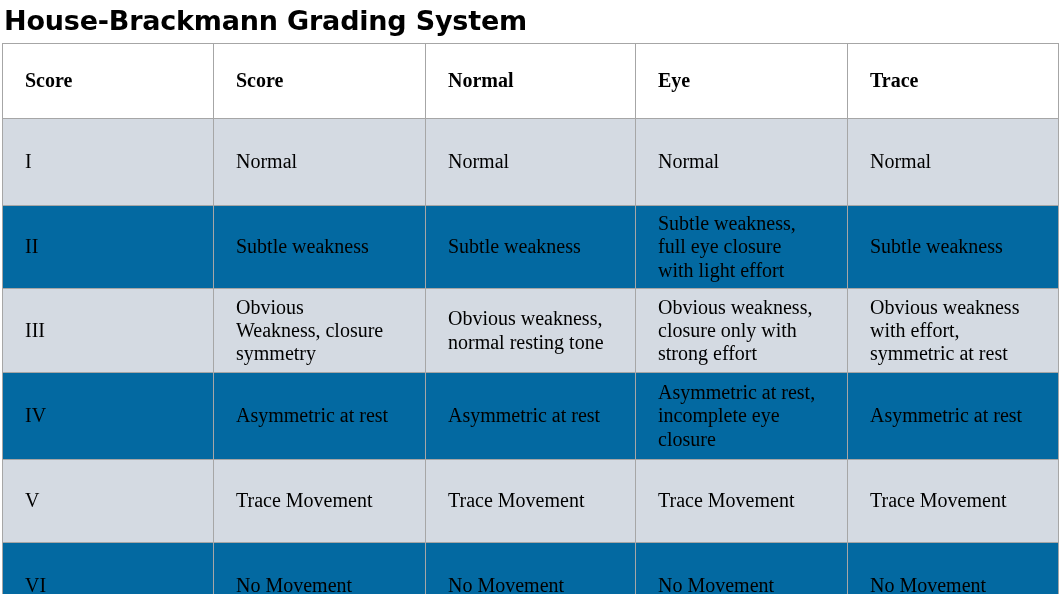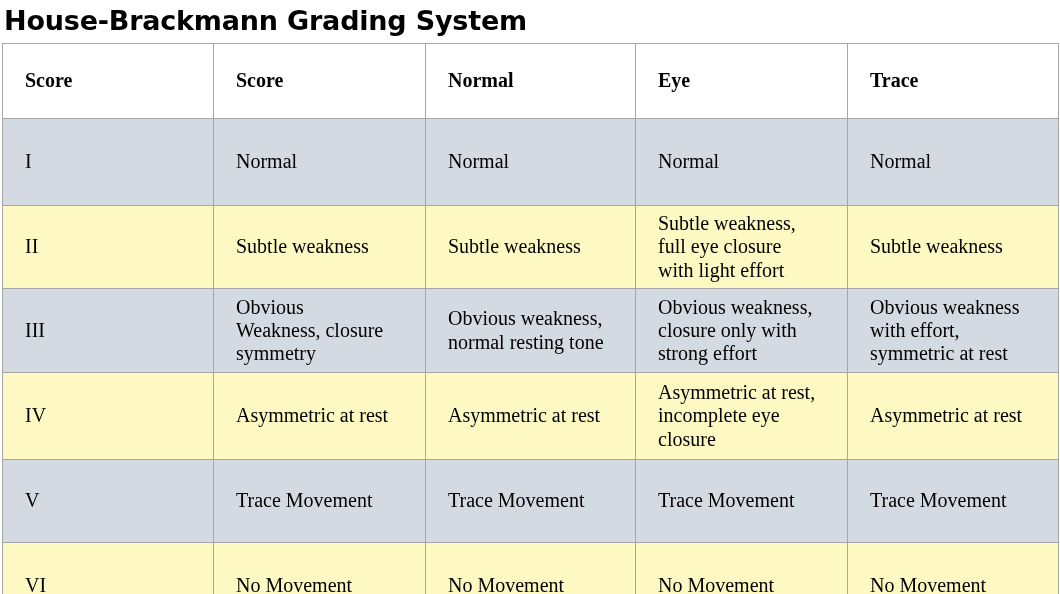--- a/index.html
+++ b/index.html
@@ -71,21 +71,21 @@
     font-size: 20px;
     background: #ffffff;
   }
   table#grading-table tbody td {
     font-weight: normal;
   }
   tr.shaded td {
     background: #d4dae2;
   }
   tr.plain td {
-    background: #fef9c3;
+    background: #0369a1;
   }
   td.score-cell, th.score-cell {
     padding-left: 15px;
   }
   .cell-text {
     display: block;
     white-space: pre-line;
   }
   tr.r1 td { height: 78px; }
   tr.r2 td { height: 74px; }

